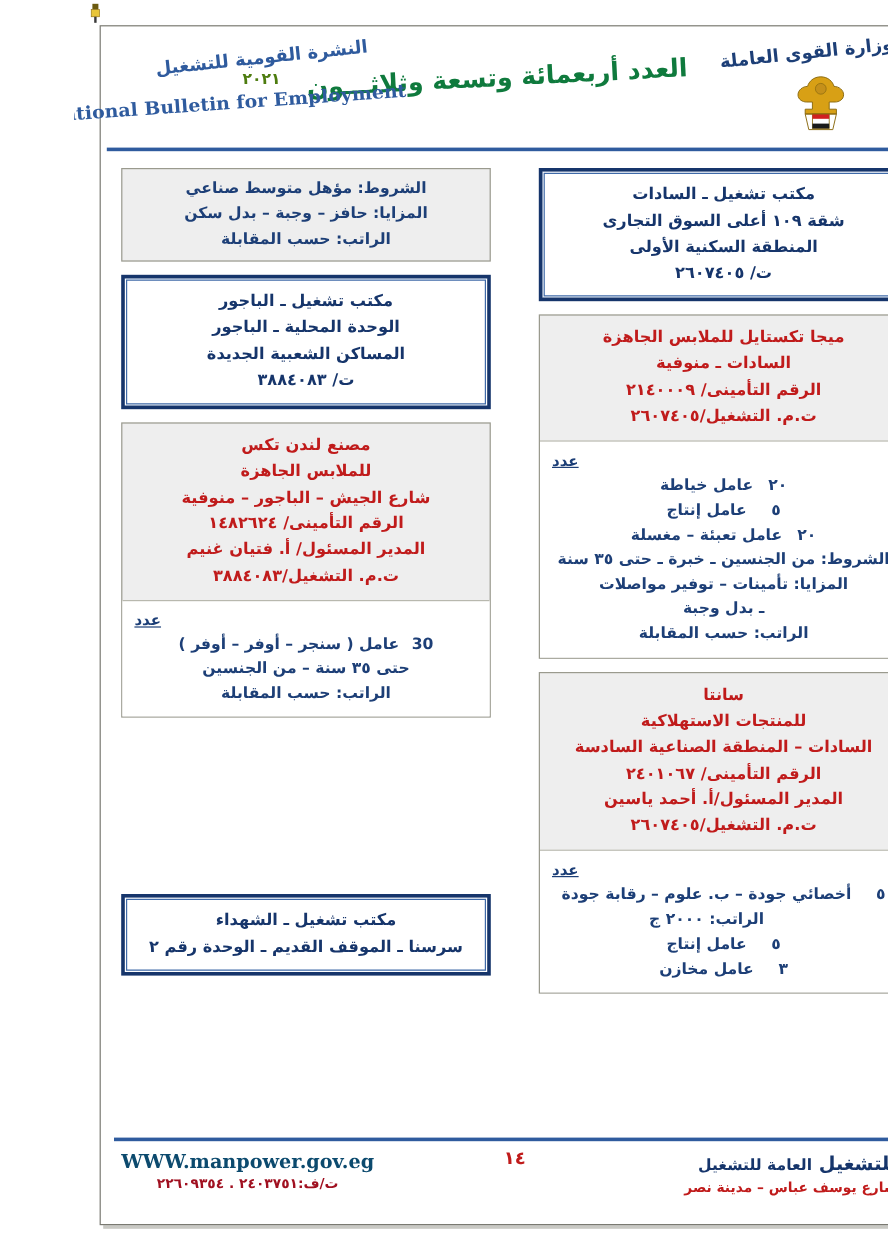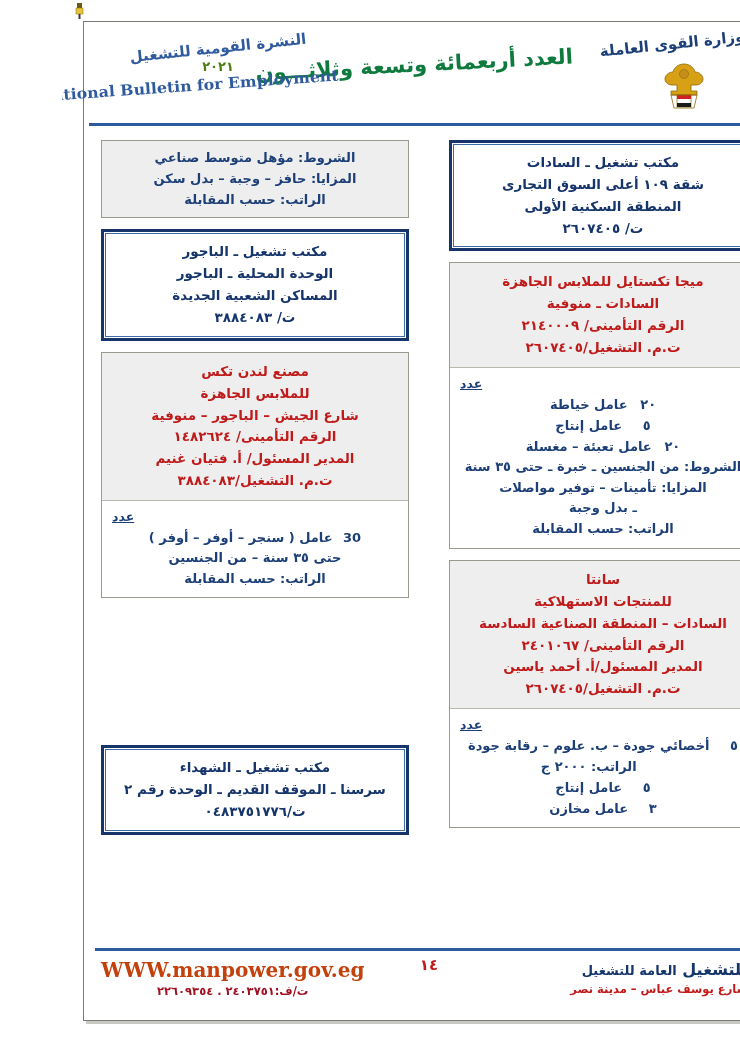--- a/index.html
+++ b/index.html
@@ -140,21 +140,21 @@
   .ftr-right{position:absolute;right:10px;top:12px;text-align:center;}
   .ftr-title{font-size:16px;font-weight:bold;color:#16356b;white-space:nowrap;}
   .ftr-title .small{font-size:13px;}
   .ftr-addr{font-size:11.5px;font-weight:bold;color:#c01b1b;margin-top:3px;white-space:nowrap;}
   .ftr-page{
     position:absolute;left:50%;top:8px;transform:translateX(-50%);
     font-size:15px;font-weight:bold;color:#c01b1b;
   }
   .ftr-left{position:absolute;left:12px;top:10px;text-align:center;}
   .ftr-url{
-    font-size:20px;font-weight:bold;color:#c2410c;
+    font-size:16px;font-weight:bold;color:#0c4a6e;
     font-family:"DejaVu Serif",serif;white-space:nowrap;
   }
   .ftr-tel{font-size:11.5px;font-weight:bold;color:#a01020;margin-top:2px;white-space:nowrap;direction:rtl;}
 </style>
 </head>
 <body>
 
 <div class="page-shadow"></div>
 
 <div class="page">
@@ -290,21 +290,20 @@
           <span>عامل ( سنجر – أوفر – أوفر )</span>
         </div>
         <div class="ln-body ln-indent">حتى ٣٥ سنة – من الجنسين</div>
         <div class="ln-body ln-indent">الراتب: حسب المقابلة</div>
       </div>
     </div>
 
     <div class="box box-blue" style="margin-top:147px;">
       <div class="ln">مكتب تشغيل ـ الشهداء</div>
       <div class="ln">سرسنا ـ الموقف القديم ـ الوحدة رقم ٢</div>
-      <div class="ln">ت/٠٤٨٣٧٥١٧٧٦</div>
     </div>
   </div>
 
   <div class="footer">
     <div class="ftr-rule"></div>
 
     <div class="ftr-right">
       <div class="ftr-title">
         <span>للتشغيل</span>
         <span class="small">العامة للتشغيل</span>

